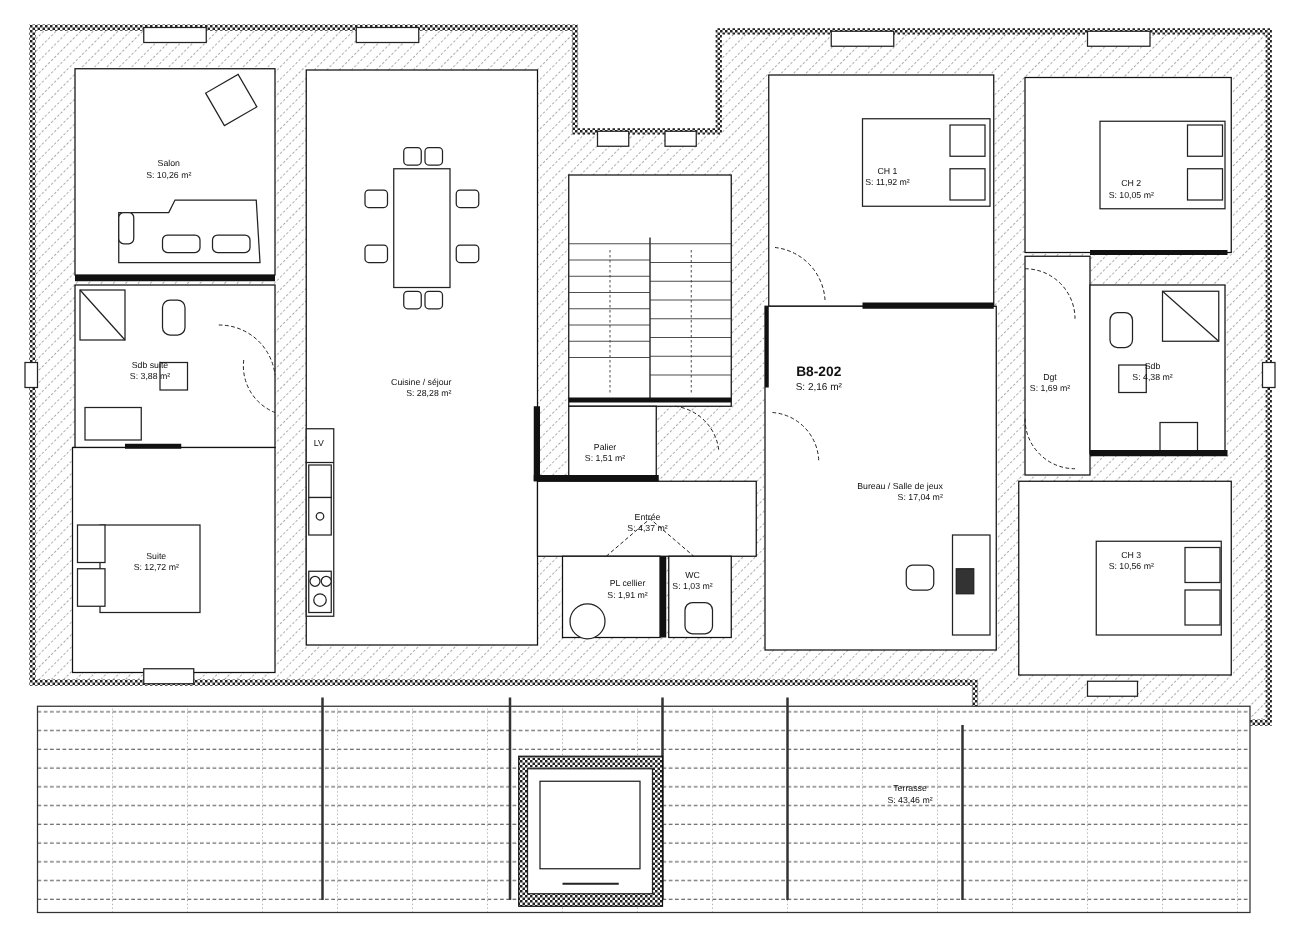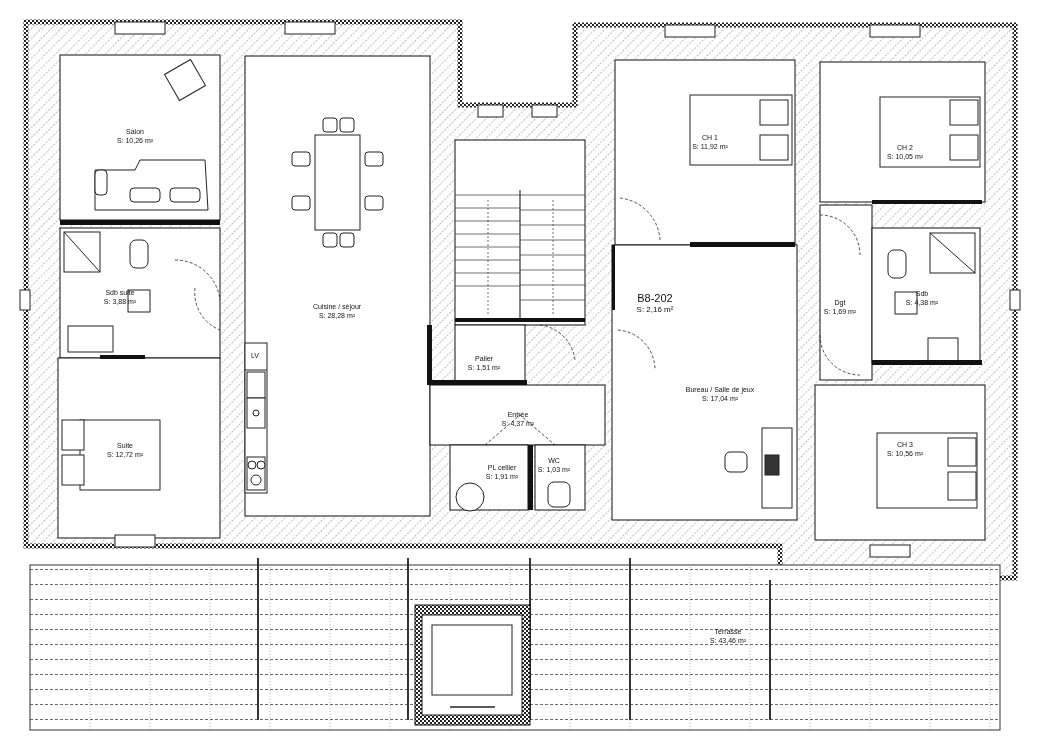--- a/index.html
+++ b/index.html
@@ -1,21 +1,21 @@
 <!DOCTYPE html>
 <html><head>
 <meta charset="utf-8">
 <style>
   html,body{margin:0;padding:0;background:#fff;}
   body{width:1050px;height:744px;overflow:hidden;position:relative;font-family:"Liberation Sans",sans-serif;}
   svg{position:absolute;left:0;top:0;}
   .lbl{position:absolute;font-size:7px;line-height:9px;color:#111;text-align:center;white-space:nowrap;transform:translateX(-50%);}
   .lbl .n{display:block;}
-  .lbl .a{display:block;}
-  .lbl.big .n{font-size:11px;line-height:13px;font-weight:normal;}
+  .lbl .a{display:block;text-align:right;}
+  .lbl.big .n{font-size:11px;line-height:13px;font-weight:bold;}
   .lbl.big .a{font-size:8px;}
   .lv{position:absolute;font-size:7px;color:#111;}
 </style>
 </head>
 <body>
 
 <svg width="1050" height="744" viewBox="0 0 1050 744">
   <defs>
     <pattern id="hatch" patternUnits="userSpaceOnUse" width="7" height="7" patternTransform="rotate(45)">
       <rect width="7" height="7" fill="#fff"></rect>

